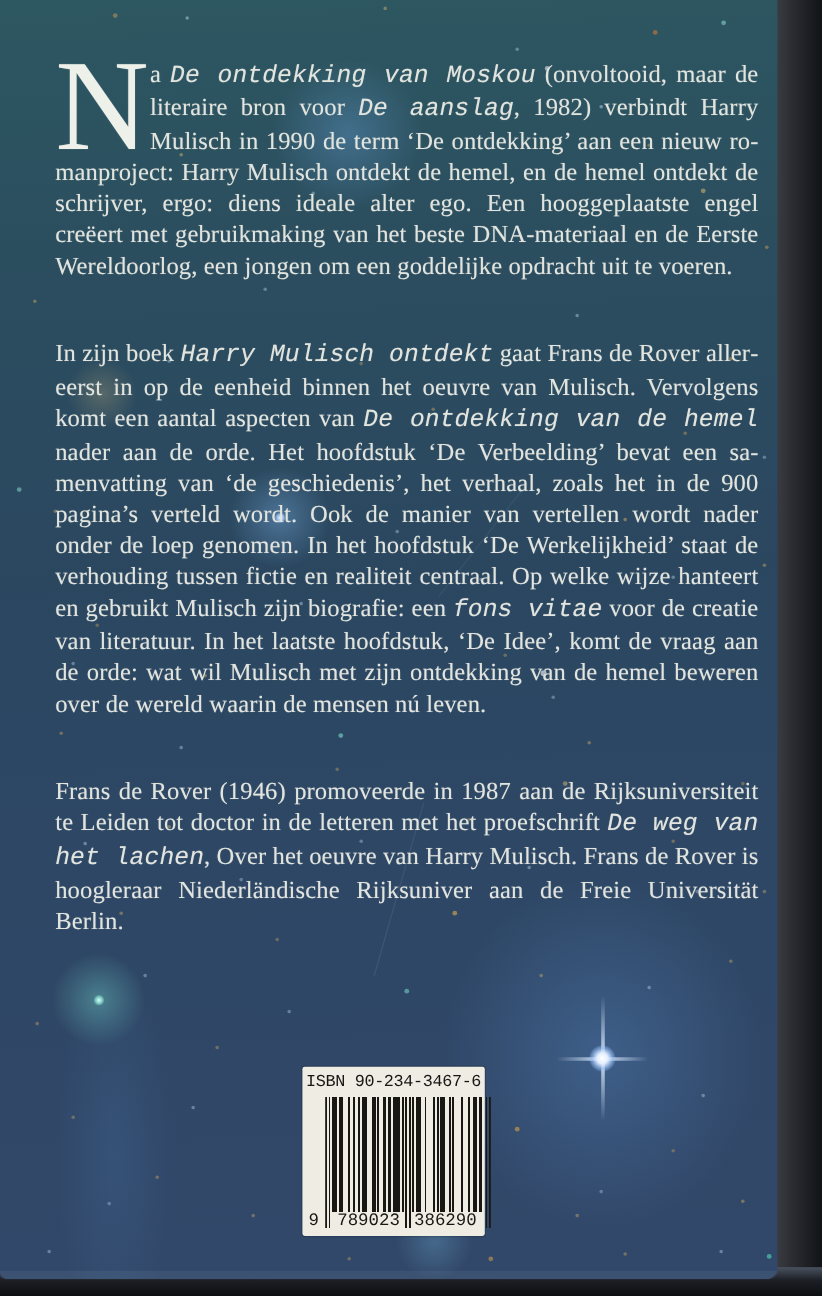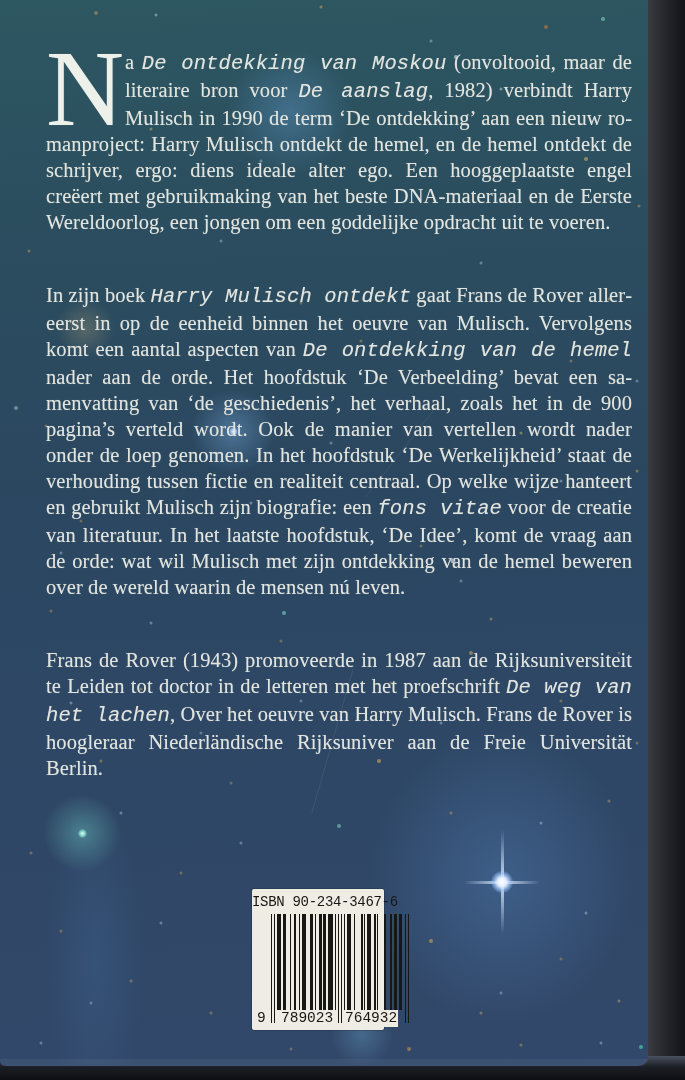--- a/index.html
+++ b/index.html
@@ -122,21 +122,21 @@
   }
   .blurb p { margin:0; }
   .blurb p + p { margin-top:47px; }
   .blurb .it { font-style:italic;font-family:Liberation Mono, monospace; }
   .dropcap {
     float:left; width:76px; height:74px; margin:3px 3px 0 0;
     font-size:108px; line-height:74px; color:#eef0ea; text-shadow:0 0 1px rgba(238,240,234,.4);
   }
   
   .isbn-box {
-    position:absolute; left:252px; top:889px; width:132px; height:141px; z-index:3;
+    position:absolute; left:252px; top:889px; width:152px; height:141px; z-index:3;
     background:#efece3; border-radius:2px; color:#181714;
     font-family:"Liberation Mono", monospace;
     box-shadow:0 0 0 1px rgba(0,0,0,.15);
   }
   .isbn-label {
     margin-top:5px; text-align:center; font-size:14px; line-height:17px;
     letter-spacing:-.3px; white-space:nowrap;
   }
   .bc-area { position:relative; margin:3px 7px 0 7px; height:112px; }
   .bc-bars { position:absolute; left:12px; top:0; width:138px; height:112px; }
@@ -166,21 +166,21 @@
     </div>
     <div class="scratch-1"></div>
     <div class="scratch-2"></div>
   </div>
 
   <div class="blurb">
     <p>
       <span class="dropcap">N</span>
     <span>a </span><span class="it">De ontdekking van Moskou</span><span> (onvoltooid, maar de lite­raire bron voor </span><span class="it">De aanslag</span><span>, 1982) verbindt Harry Mu­lisch in 1990 de term ‘De ontdekking’ aan een nieuw ro­manproject: Harry Mulisch ontdekt de hemel, en de hemel ont­dekt de schrijver, ergo: diens ideale alter ego. Een hooggeplaats­te engel creëert met gebruikmaking van het beste DNA-materiaal en de Eerste Wereldoorlog, een jongen om een goddelijke op­dracht uit te voeren.</span></p>
     <p><span>In zijn boek </span><span class="it">Harry Mulisch ontdekt</span><span> gaat Frans de Rover aller­eerst in op de eenheid binnen het oeuvre van Mulisch. Vervol­gens komt een aantal aspecten van </span><span class="it">De ontdekking van de hemel</span><span> nader aan de orde. Het hoofdstuk ‘De Verbeelding’ bevat een sa­menvatting van ‘de geschiedenis’, het verhaal, zoals het in de 900 pagina’s verteld wordt. Ook de manier van vertellen wordt nader onder de loep genomen. In het hoofdstuk ‘De Werkelijk­heid’ staat de verhouding tussen fictie en realiteit centraal. Op welke wijze hanteert en gebruikt Mulisch zijn biografie: een </span><span class="it">fons vitae</span><span> voor de creatie van literatuur. In het laatste hoofdstuk, ‘De Idee’, komt de vraag aan de orde: wat wil Mulisch met zijn ont­dekking van de hemel beweren over de wereld waarin de mensen nú leven.</span></p>
-    <p><span>Frans de Rover (1943) promoveerde in 1987 aan de Rijksuniver­siteit te Leiden tot doctor in de letteren met het proefschrift </span><span class="it">De weg van het lachen</span><span>, Over het oeuvre van Harry Mulisch. Frans de Rover is hoogleraar Niederländische Rijksuniver aan de Freie Universität Berlin.</span></p>
+    <p><span>Frans de Rover (1946) promoveerde in 1987 aan de Rijksuniver­siteit te Leiden tot doctor in de letteren met het proefschrift </span><span class="it">De weg van het lachen</span><span>, Over het oeuvre van Harry Mulisch. Frans de Rover is hoogleraar Niederländische Rijksuniver aan de Freie Universität Berlin.</span></p>
   </div>
 
   <div class="isbn-box">
     <div class="isbn-label">ISBN 90-234-3467-6</div>
     <div class="bc-area">
       <svg class="bc-bars" viewBox="0 0 95 112" preserveAspectRatio="none" shape-rendering="crispEdges">
           <rect x="0" y="0" width="1" height="109" fill="#181714"></rect>
           <rect x="2" y="0" width="1" height="109" fill="#181714"></rect>
           <rect x="4" y="0" width="1" height="96" fill="#181714"></rect>
           <rect x="5" y="0" width="1" height="96" fill="#181714"></rect>
@@ -224,18 +224,18 @@
           <rect x="85" y="0" width="1" height="96" fill="#181714"></rect>
           <rect x="86" y="0" width="1" height="96" fill="#181714"></rect>
           <rect x="88" y="0" width="1" height="96" fill="#181714"></rect>
           <rect x="89" y="0" width="1" height="96" fill="#181714"></rect>
           <rect x="92" y="0" width="1" height="109" fill="#181714"></rect>
           <rect x="94" y="0" width="1" height="109" fill="#181714"></rect>
         </svg>
       <div class="bc-digits">
         <span class="bc-d0">9</span>
         <span class="bc-d1">789023</span>
-        <span class="bc-d2">764932</span>
+        <span class="bc-d2">386290</span>
       </div>
     </div>
   </div>
 
 </div>
 
 </body></html>

